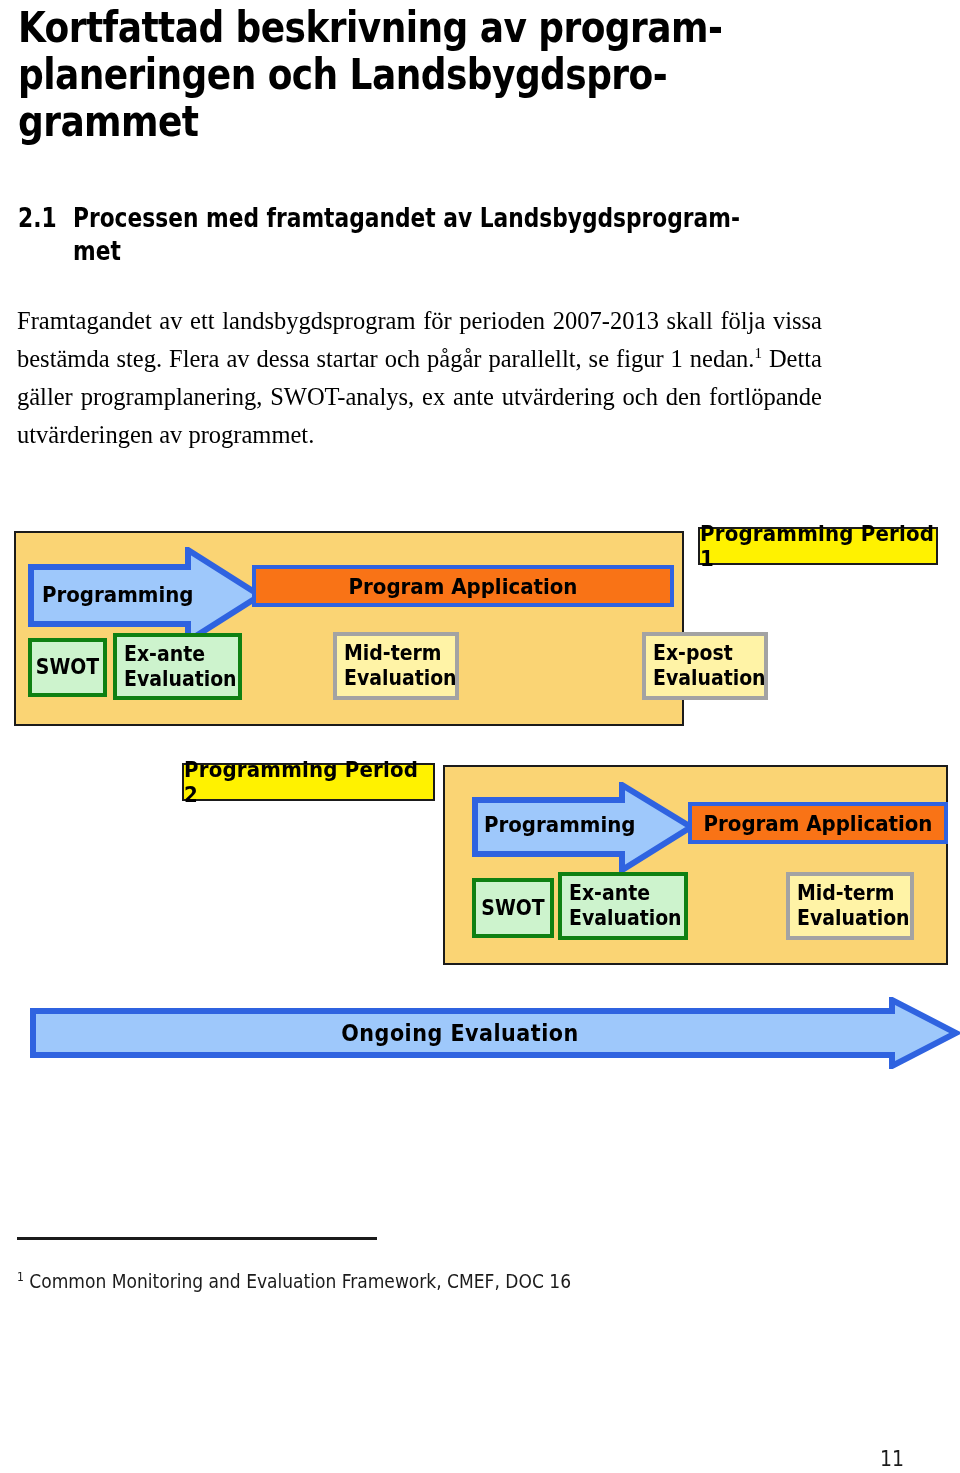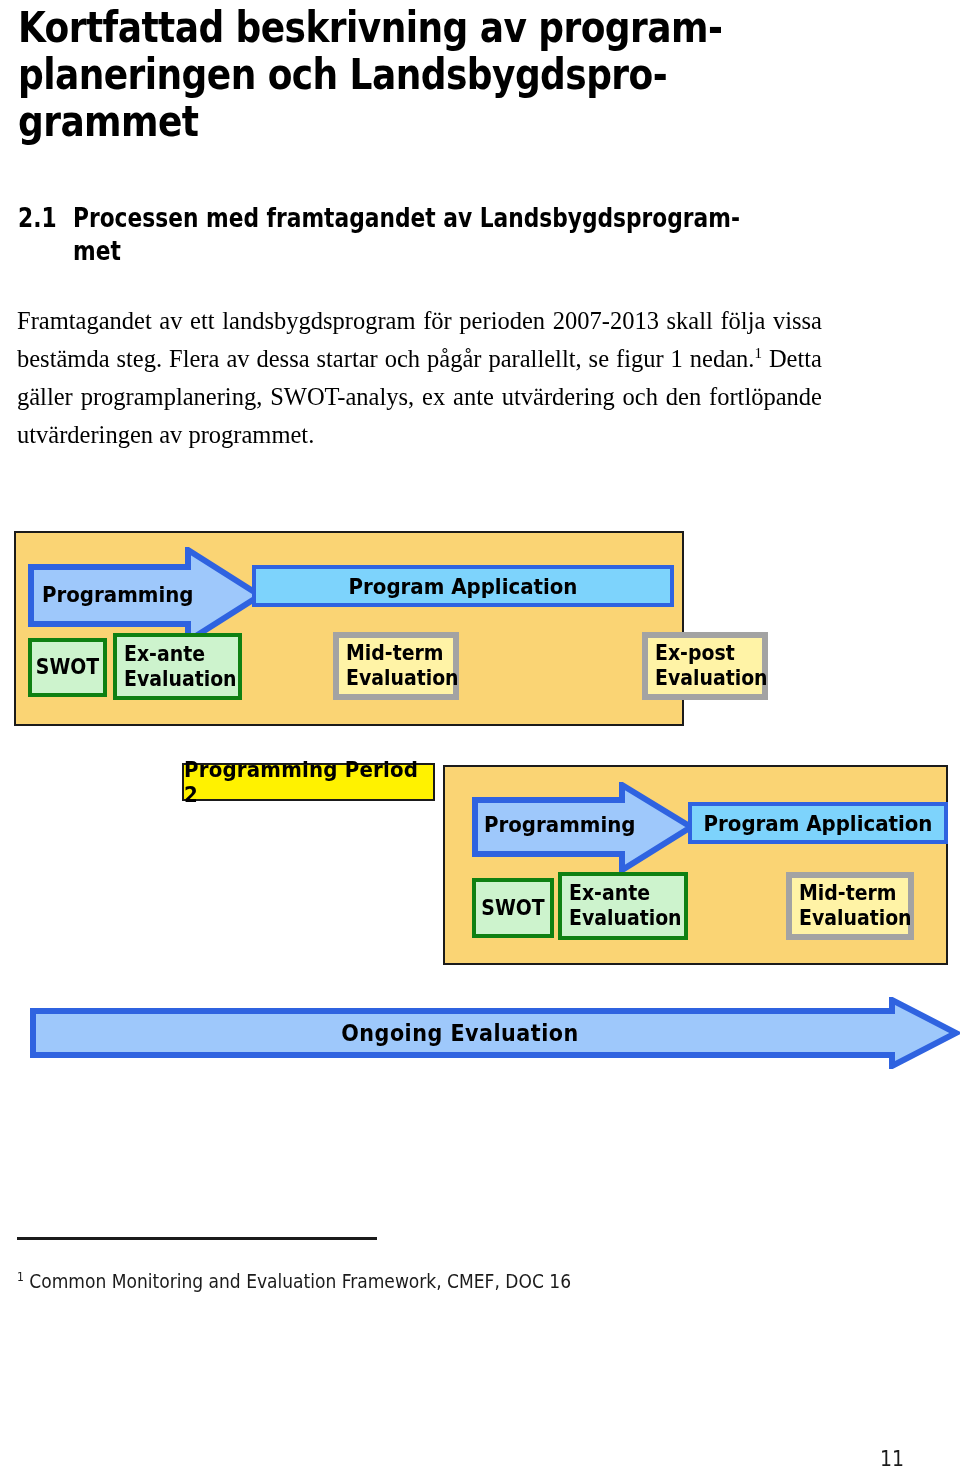--- a/index.html
+++ b/index.html
@@ -119,21 +119,21 @@
     align-items: center;
     justify-content: center;
     letter-spacing: 0.2px;
   }
   .tag-1 { left: 698px; top: 17px;  width: 240px; height: 38px; }
   .tag-2 { left: 182px; top: 253px; width: 253px; height: 38px; }
 
   
   .bar-app {
     position: absolute;
-    background: #7dd3fc;
+    background: #f97316;
     border: 4px solid #2f63e0;
     box-sizing: border-box;
     font-family: "DejaVu Sans Condensed", "Liberation Sans Narrow", "Liberation Sans", sans-serif;
     font-weight: bold;
     font-size: 22px;
     display: flex;
     align-items: center;
     justify-content: center;
     color: #000;
   }
@@ -150,21 +150,21 @@
     color: #000;
     display: flex;
     align-items: center;
     padding-left: 7px;
     white-space: pre-line;
   }
 
   .box-yellow {
     position: absolute;
     background: #fff3a6;
-    border: 6px solid #a3a3a3;
+    border: 4px solid #a3a3a3;
     box-sizing: border-box;
     font-family: "DejaVu Sans Condensed", "Liberation Sans Narrow", "Liberation Sans", sans-serif;
     font-weight: bold;
     font-size: 21px;
     line-height: 25px;
     color: #000;
     display: flex;
     align-items: center;
     padding-left: 7px;
     white-space: pre-line;
@@ -256,20 +256,21 @@
 
     <div class="box-green" style="left:113px;top:123px;width:129px;height:67px;">Ex-ante
 Evaluation</div>
 
     <div class="box-yellow" style="left:333px;top:122px;width:126px;height:68px;">Mid-term
 Evaluation</div>
 
     <div class="box-yellow" style="left:618px;top:122px;width:126px;height:68px;margin-left:24px;">Ex-post
 Evaluation</div>
 
+    <div class="period-tag tag-1">Programming Period 1</div>
 
     <div class="panel panel-2"></div>
 
     <div class="period-tag tag-2">Programming Period 2</div>
 
     <svg width="225" height="108" viewBox="0 0 225 108" style="position:absolute;left:472px;top:272px;">
       <polygon points="3,18 150,18 150,3 219,45 150,88 150,72 3,72" fill="#9ec8fb" stroke="#2f63e0" stroke-width="6" stroke-linejoin="miter"></polygon>
     </svg>
     <div style="position:absolute;left:484px;top:302px;font-family:'DejaVu Sans Condensed','Liberation Sans Narrow','Liberation Sans',sans-serif;font-weight:bold;font-size:22px;color:#000;z-index:4;">Programming</div>
 

